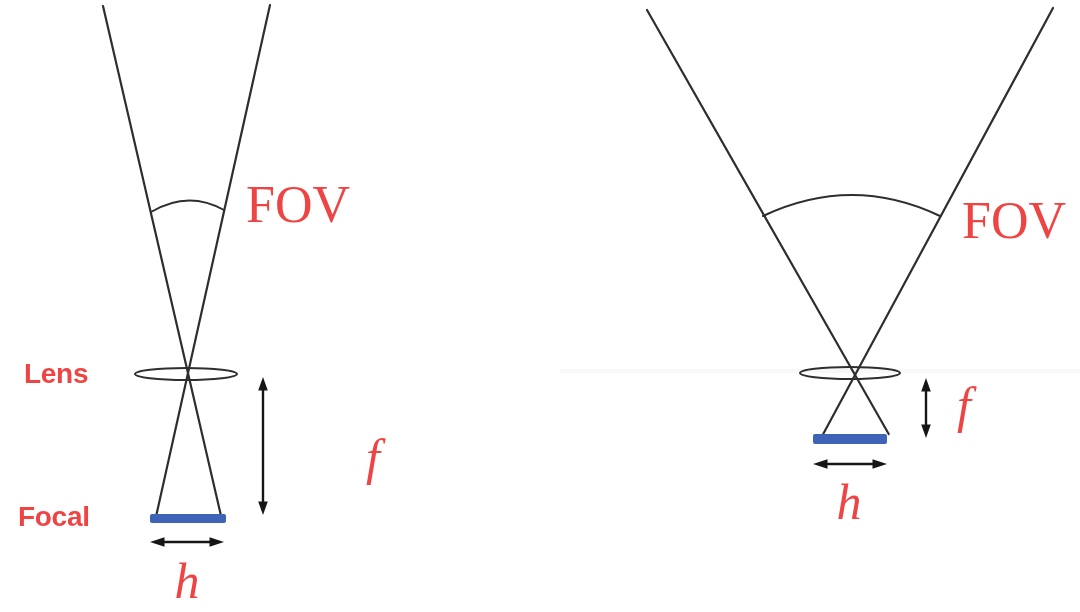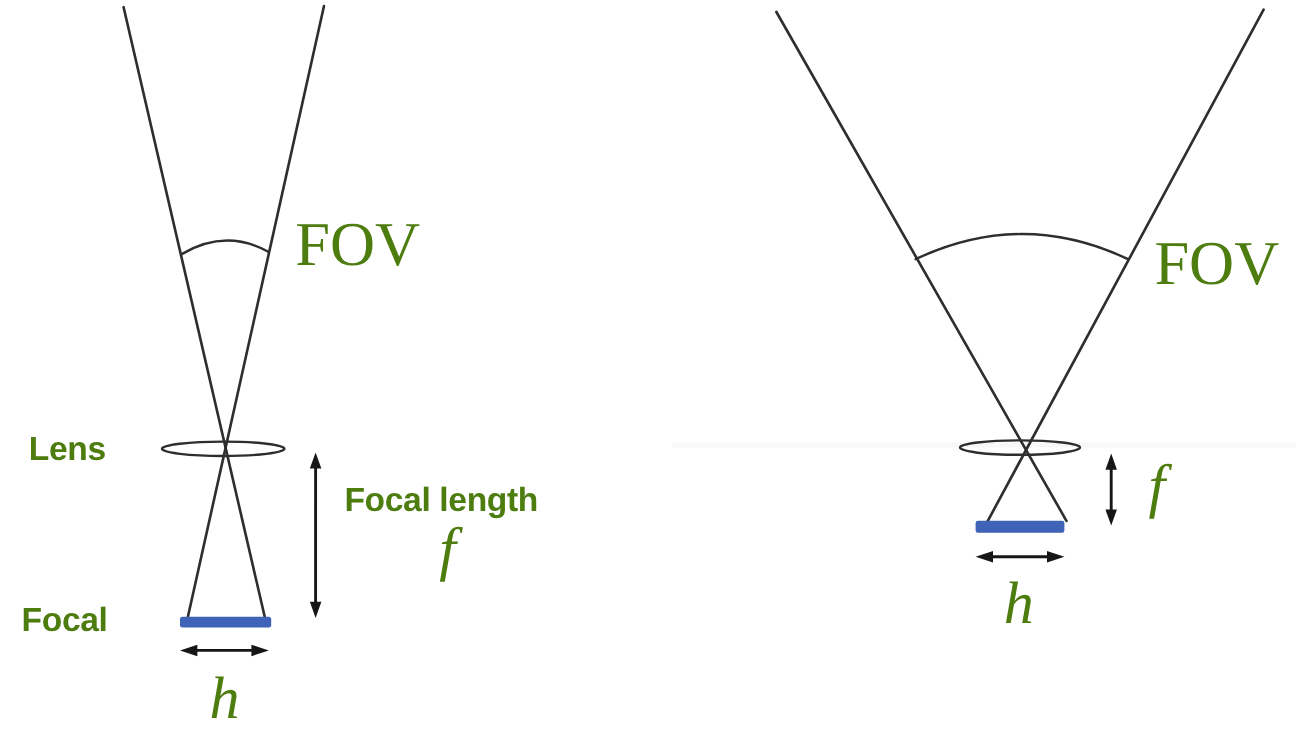--- a/index.html
+++ b/index.html
@@ -15,21 +15,21 @@
     overflow: hidden;
     font-family: "Liberation Sans", sans-serif;
   }
   #art {
     position: absolute;
     left: 0;
     top: 0;
   }
   .label {
     position: absolute;
-    color: #4d7c0f;
+    color: #ef4444;
     line-height: 1;
     white-space: nowrap;
     user-select: none;
   }
   .lbl-sans {
     font-family: Liberation Sans, sans-serif;
     font-weight: 700;
     font-size: 28px;
     letter-spacing: -0.3px;
   }
@@ -95,21 +95,20 @@
       <line x1="827" y1="464" x2="873" y2="464"></line>
       <polygon points="813,464 827.5,459.2 827.5,468.8" stroke="none" fill="#161616"></polygon>
       <polygon points="887,464 872.5,459.2 872.5,468.8" stroke="none" fill="#161616"></polygon>
     </g>
   </svg>
 
   <div class="label lbl-serif" style="left:246px; top:179px;">FOV</div>
 
   <div class="label lbl-sans" style="left:24px; top:360px;">Lens</div>
 
-  <div class="label lbl-sans" style="left:287px; top:403px;">Focal length</div>
 
   <div class="label lbl-math centerx" style="left:373px; top:432px;">f</div>
 
   <div class="label lbl-sans" style="left:18px; top:503px;">Focal</div>
 
   <div class="label lbl-math centerx" style="left:187px; top:556px;">h</div>
 
   <div class="label lbl-serif" style="left:962px; top:195px;">FOV</div>
 
   <div class="label lbl-math centerx" style="left:964px; top:380px;">f</div>

